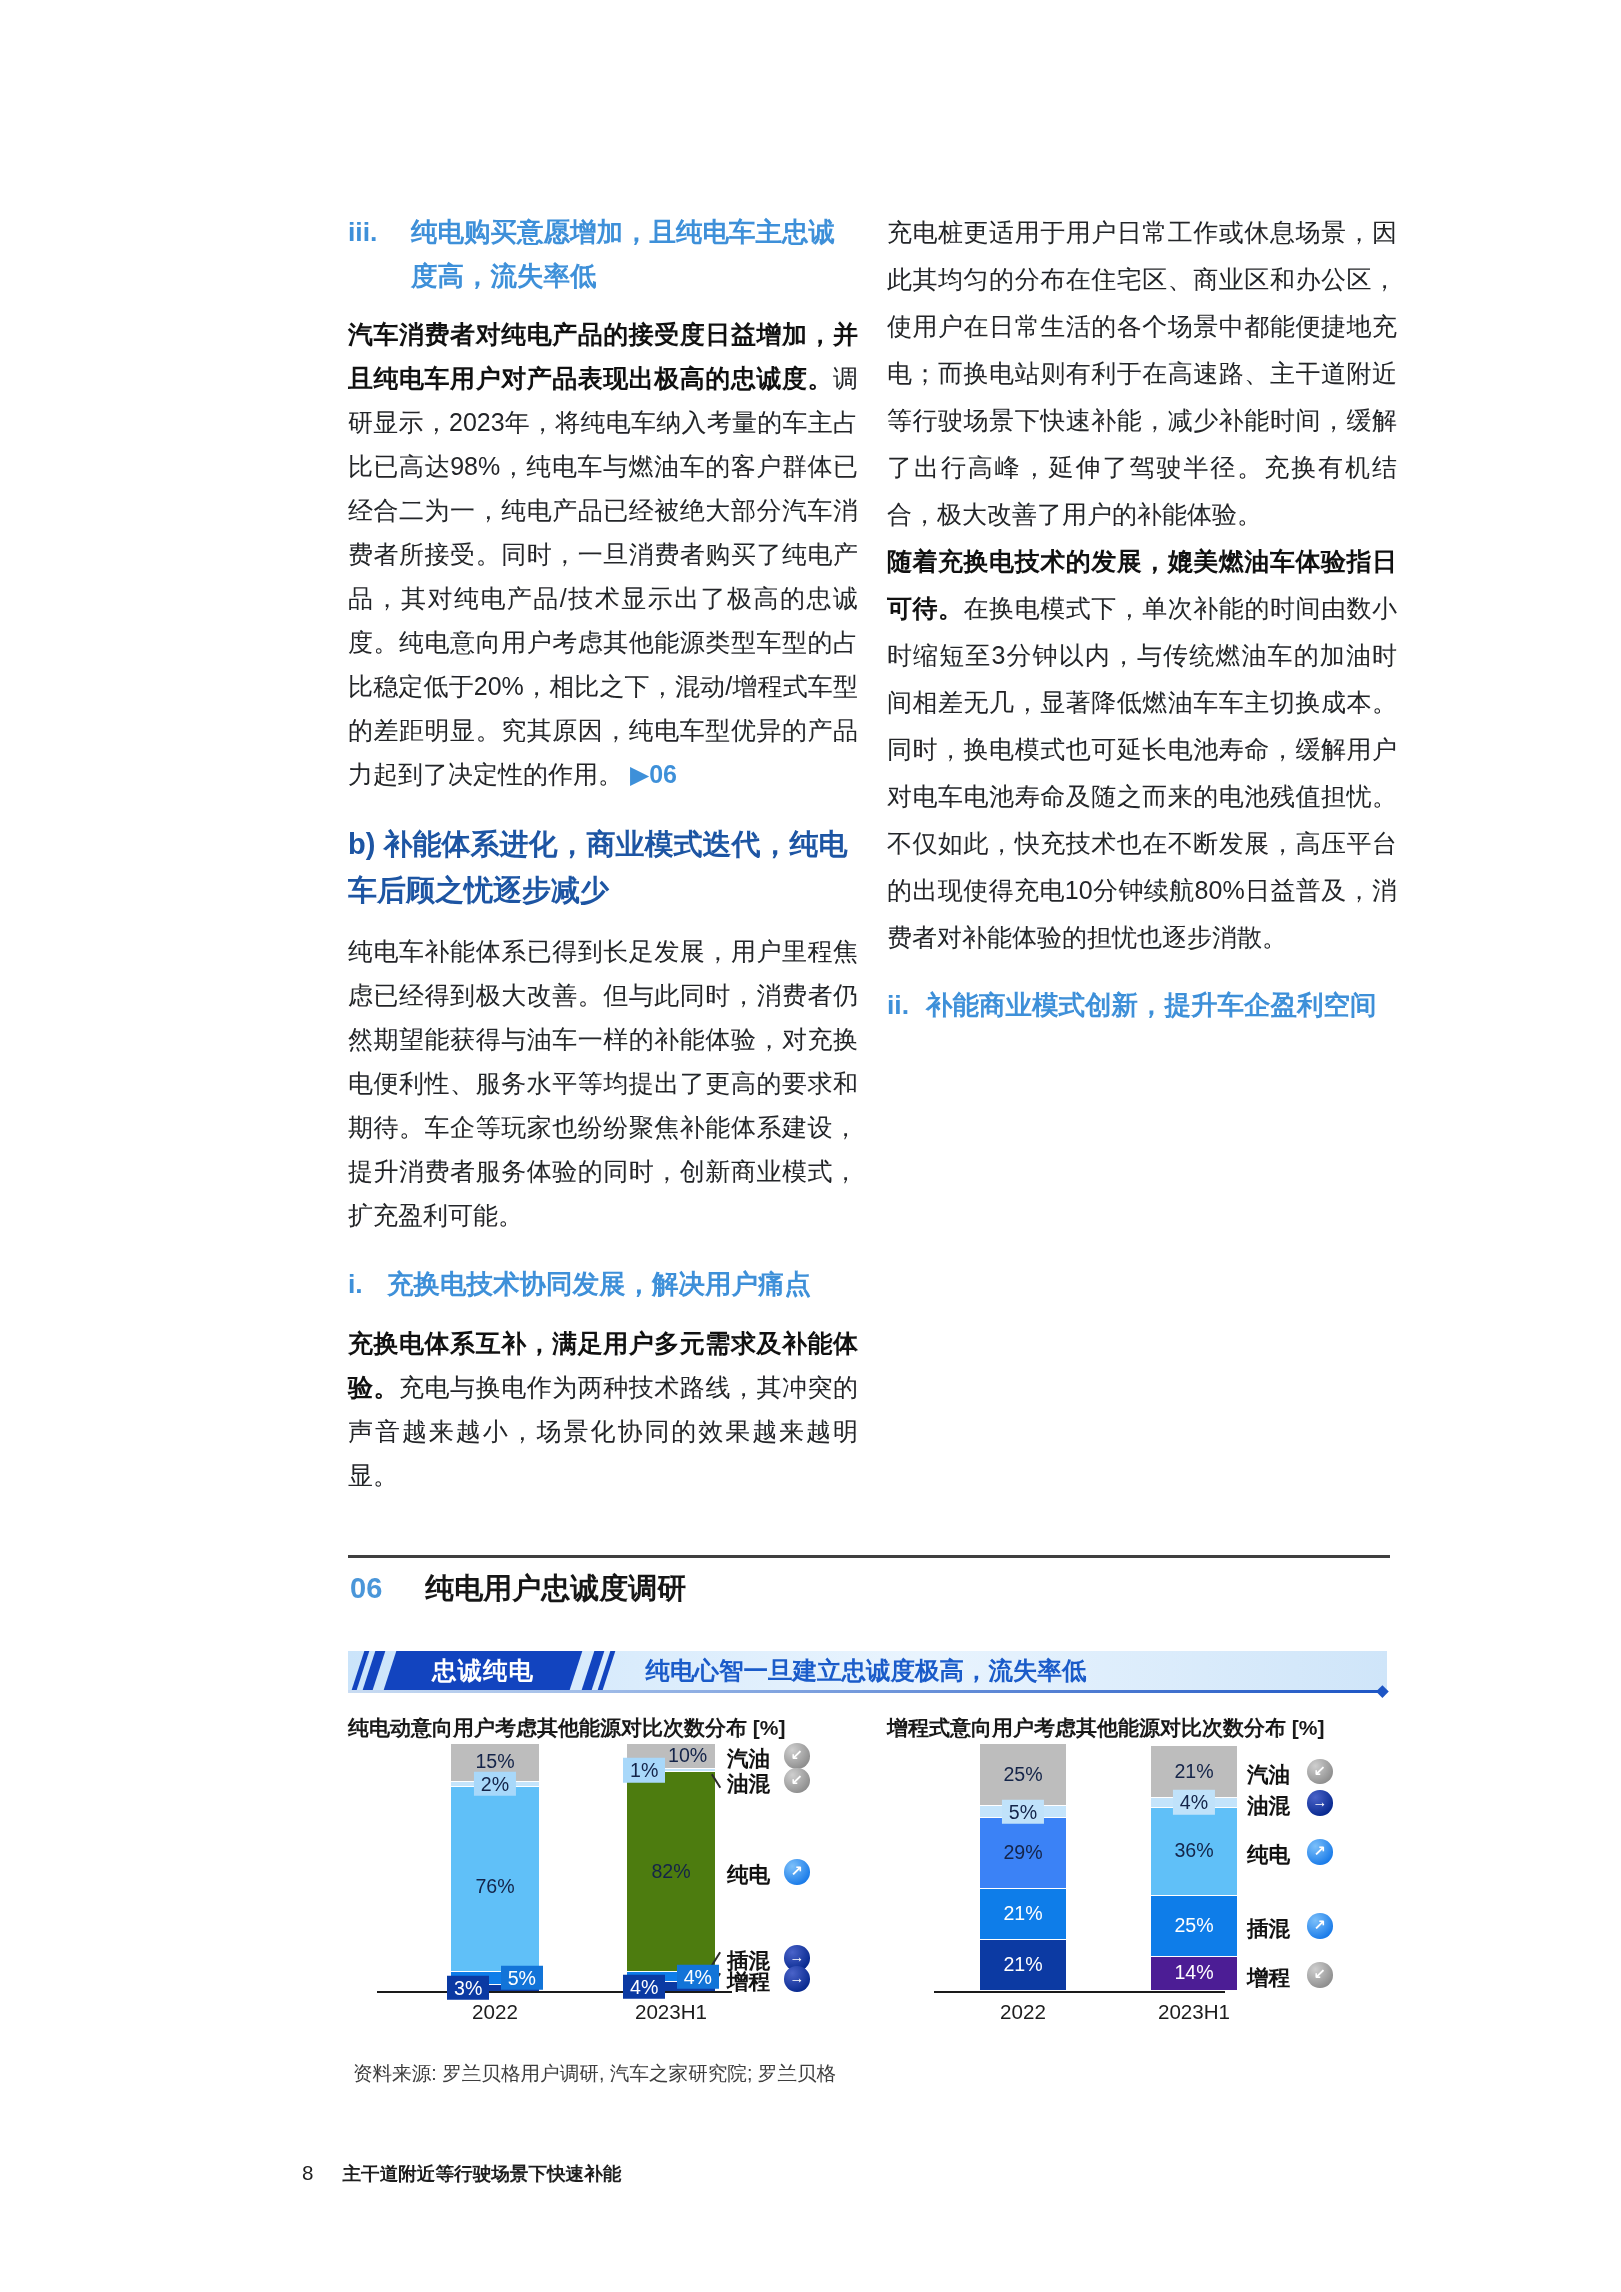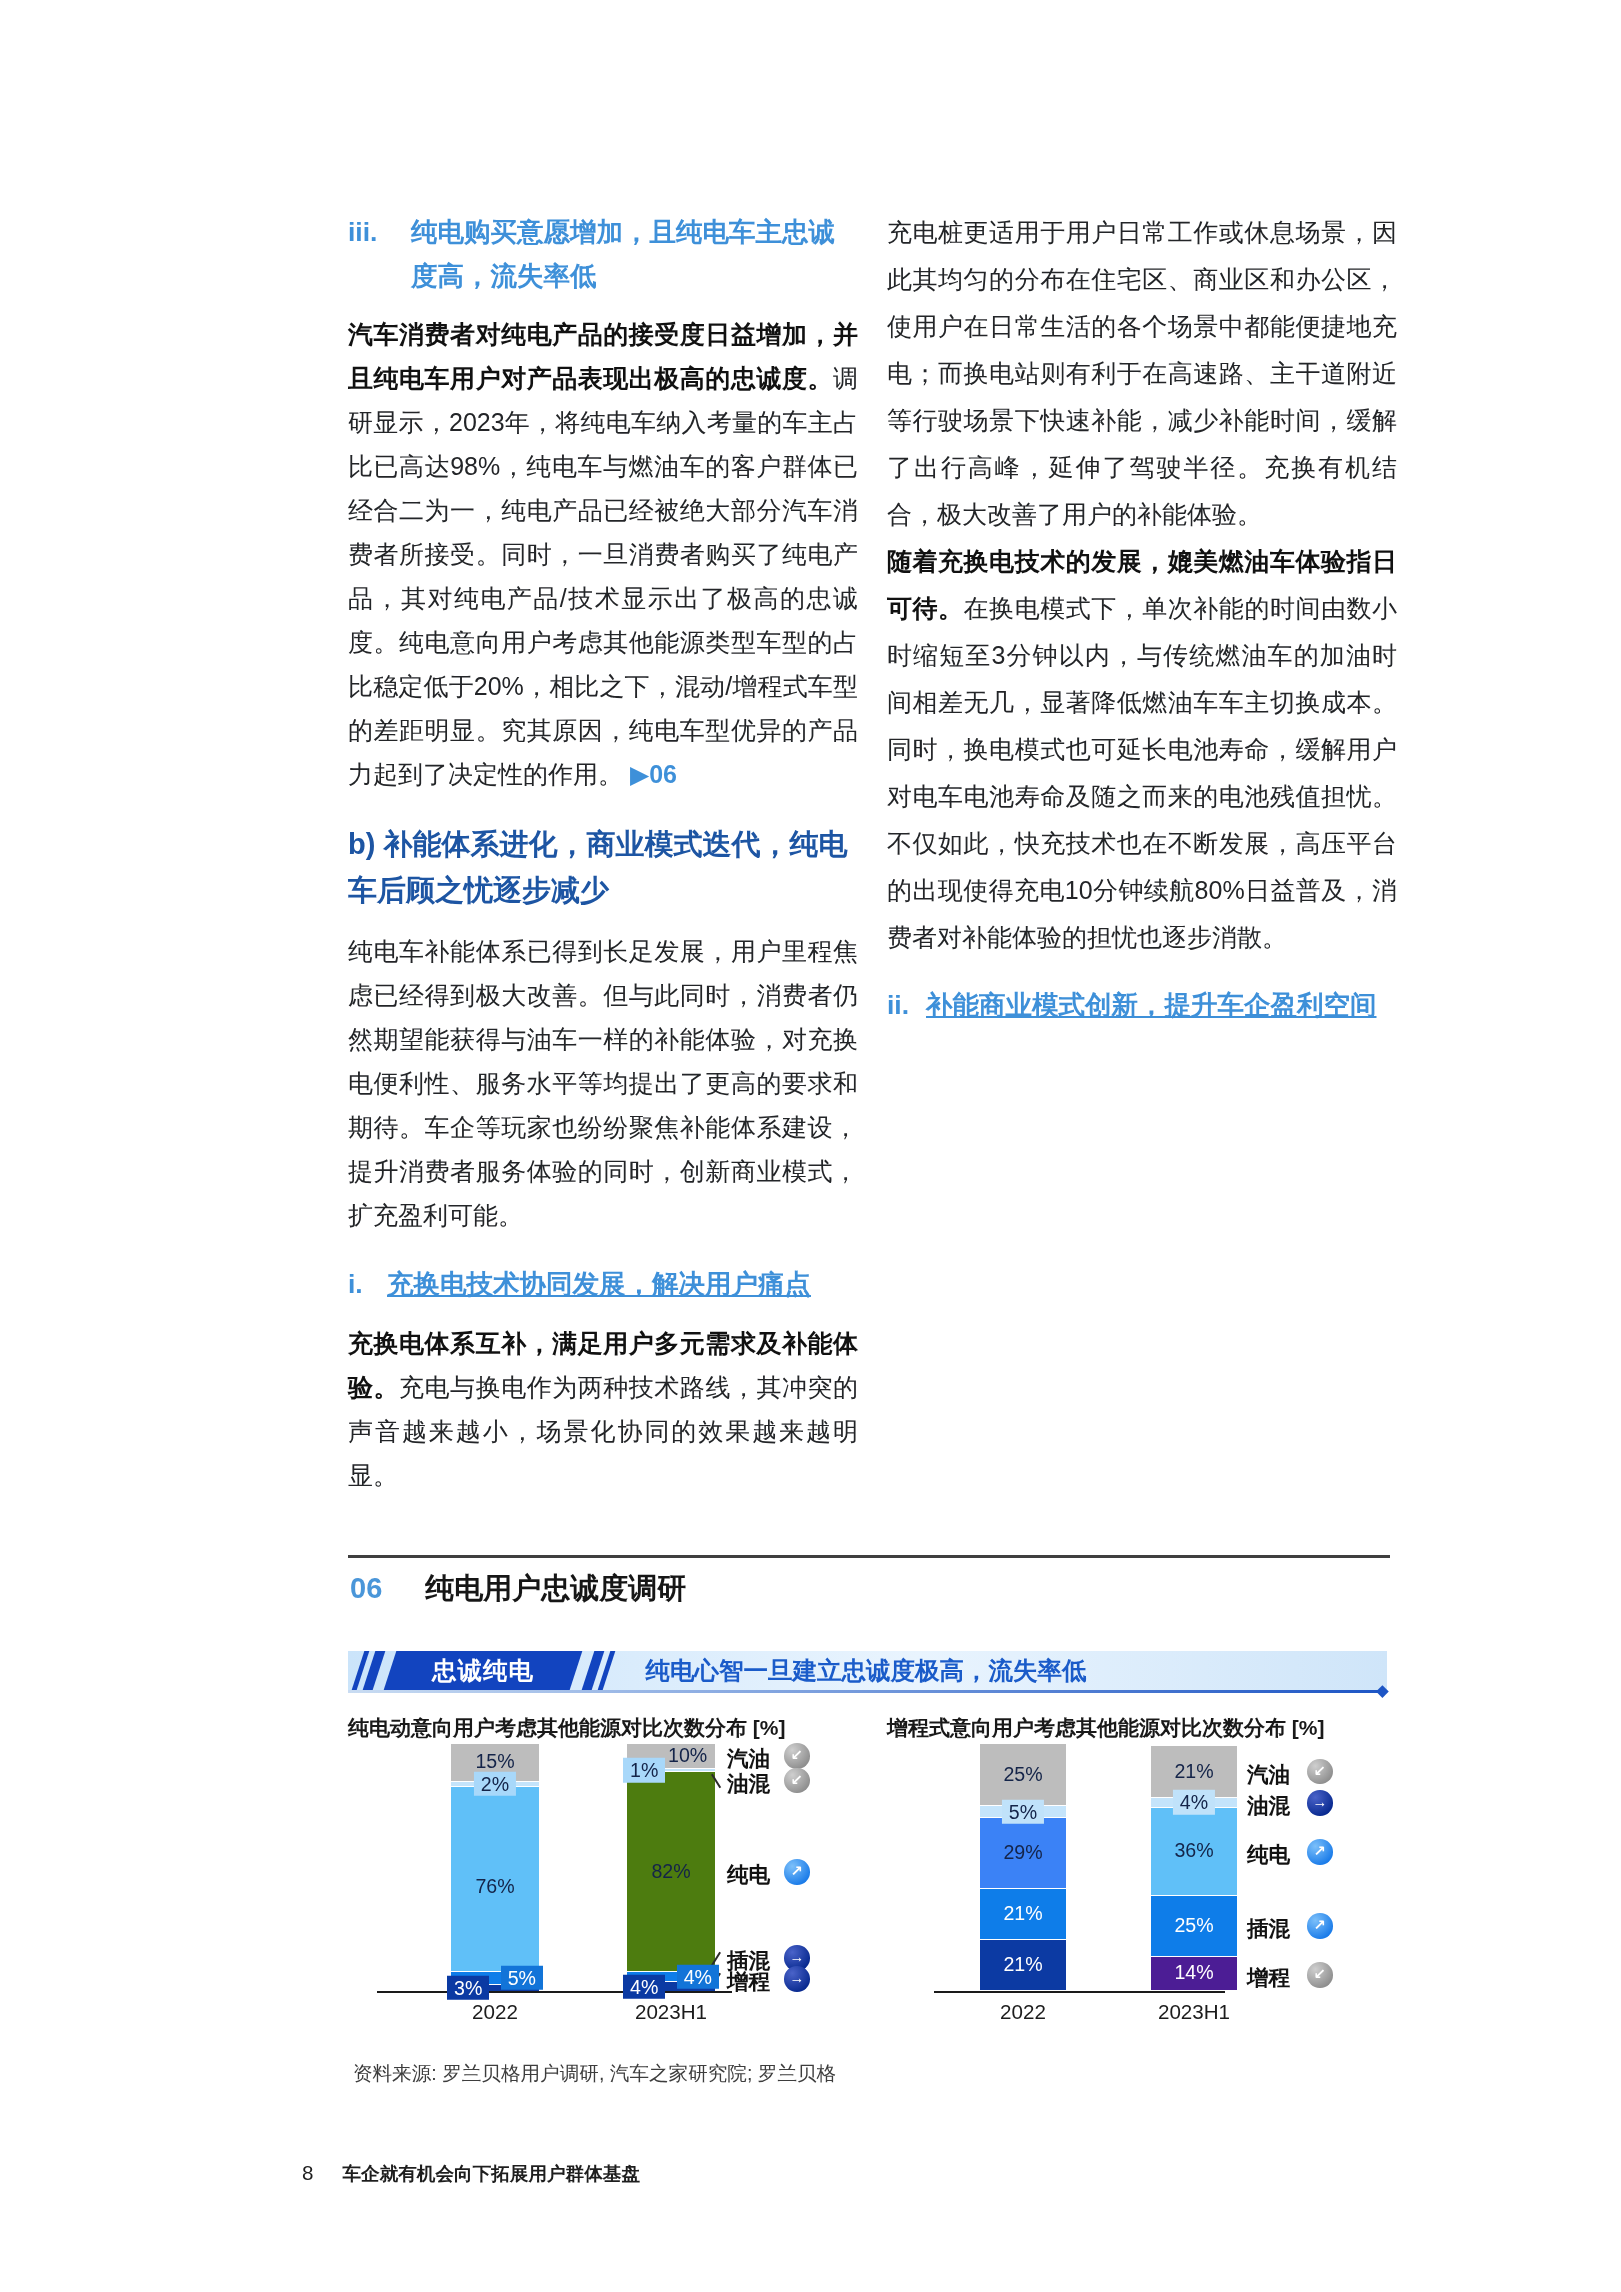--- a/index.html
+++ b/index.html
@@ -11,21 +11,21 @@
   .col-left{left:348px;top:210px;}
   .col-right{left:887px;top:209px;}
   .body{font-size:25px;line-height:44px;text-align:justify;margin:0;color:#232528;}
   .col-right .body{line-height:47px;}
   .body strong{color:#111;}
   .ref{color:#3E90D9;font-weight:bold;}
 
   .h-sky{color:#3E90D9;font-size:26.5px;font-weight:bold;line-height:44px;margin:0;position:relative;}
   .h-hang{padding-left:63px;}
   .h-hang .h-marker{position:absolute;left:0;top:0;}
-  .h-inline{padding-left:39px;text-decoration:underline;}
+  .h-inline{padding-left:39px;}
   .h-inline .h-marker{position:absolute;left:0;top:0;}
   .h-navy{color:#1D55A3;font-size:29px;font-weight:bold;line-height:46px;margin:0;}
 
   .col-left .h-hang{margin-bottom:13.7px;}
   .col-left .p1{margin-bottom:25.5px;}
   .col-left .h-navy{margin-bottom:15.7px;}
   .col-left .p2{margin-bottom:25.5px;}
   .col-left .h-i{margin-bottom:14.7px;}
   .col-right .p1{margin-bottom:0;}
   .col-right .p2{margin-top:0;margin-bottom:21.6px;}
@@ -249,17 +249,17 @@
             <div class="lgicon gray" style="left: 420px; top: 219px;">↙</div>
           </div>
       </div>
     </div>
 
     <figcaption class="source">资料来源: 罗兰贝格用户调研, 汽车之家研究院; 罗兰贝格</figcaption>
   </figure>
 
   <footer class="footer">
     <span class="page-num">8</span>
-    <span class="footer-title">车企就有机会向下拓展用户群体基盘</span>
+    <span class="footer-title">主干道附近等行驶场景下快速补能</span>
   </footer>
 
 </div>
 
 
 </body></html>

